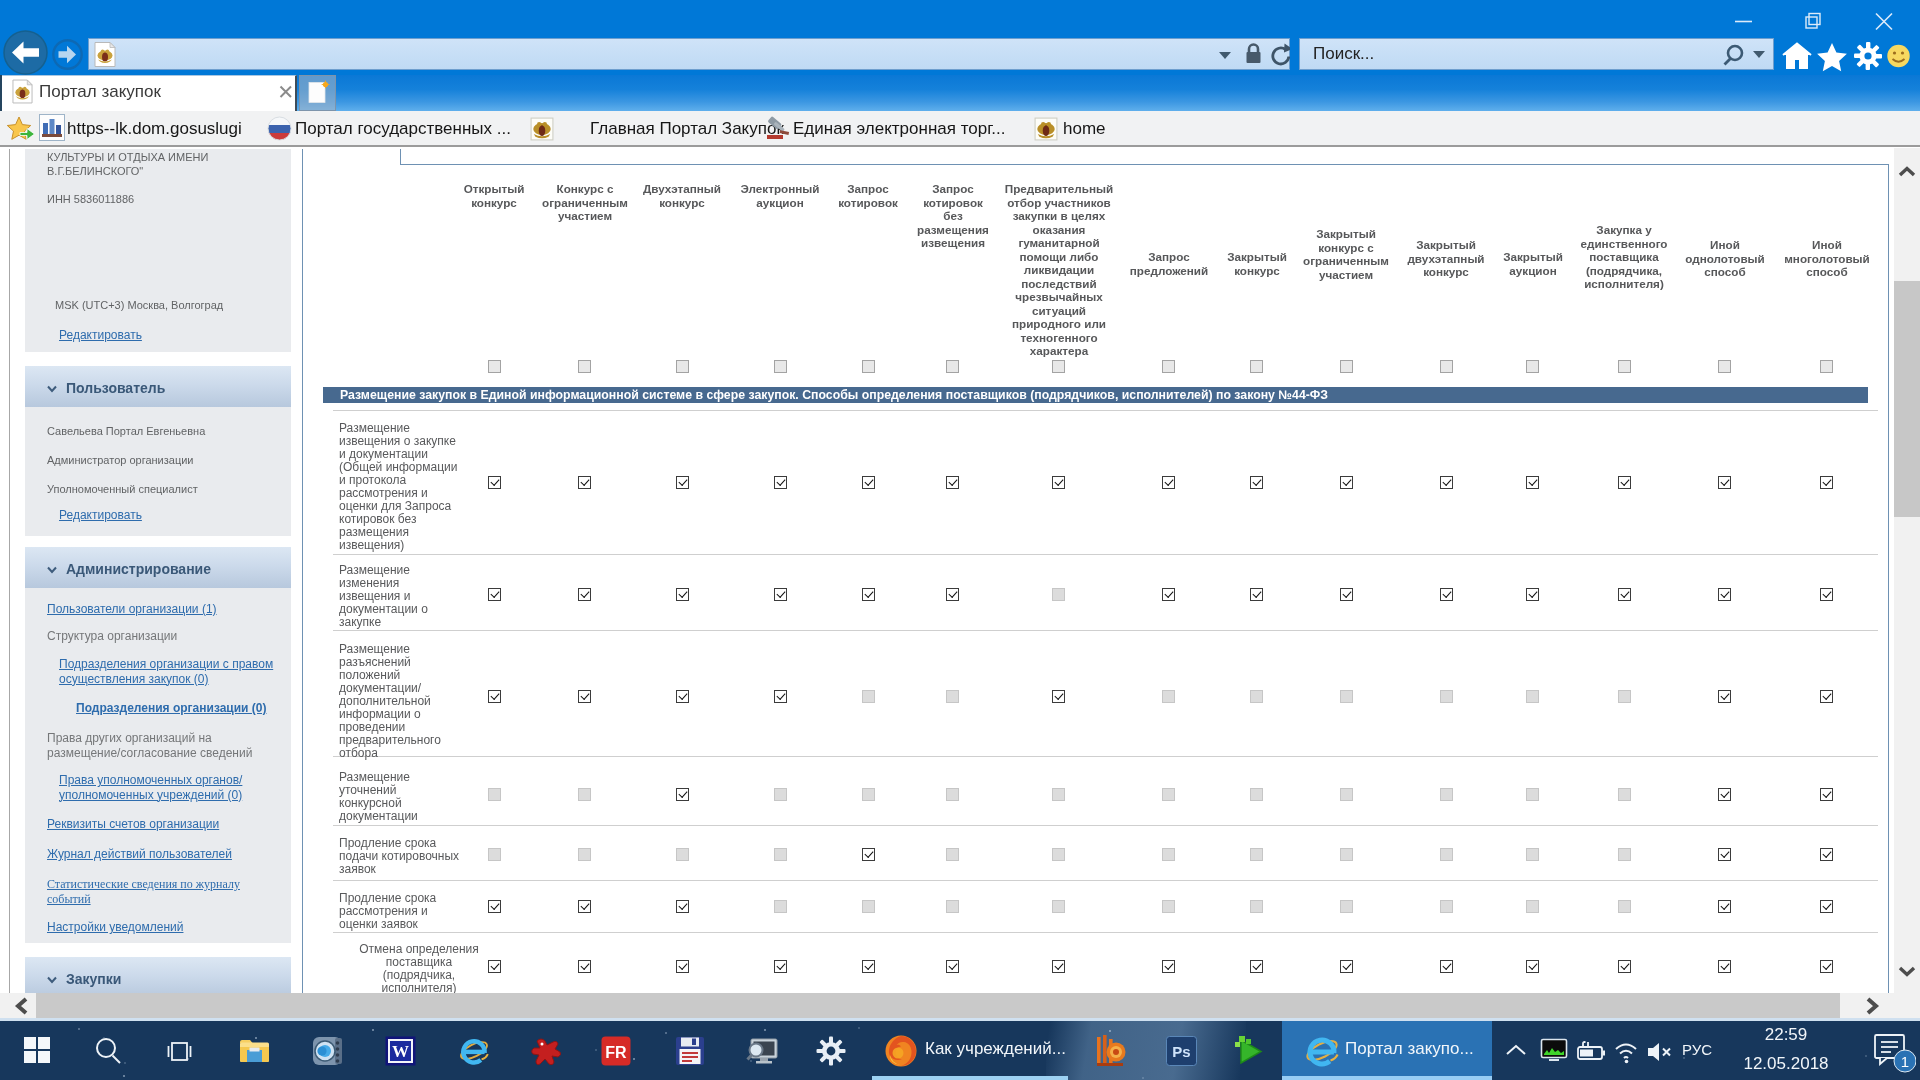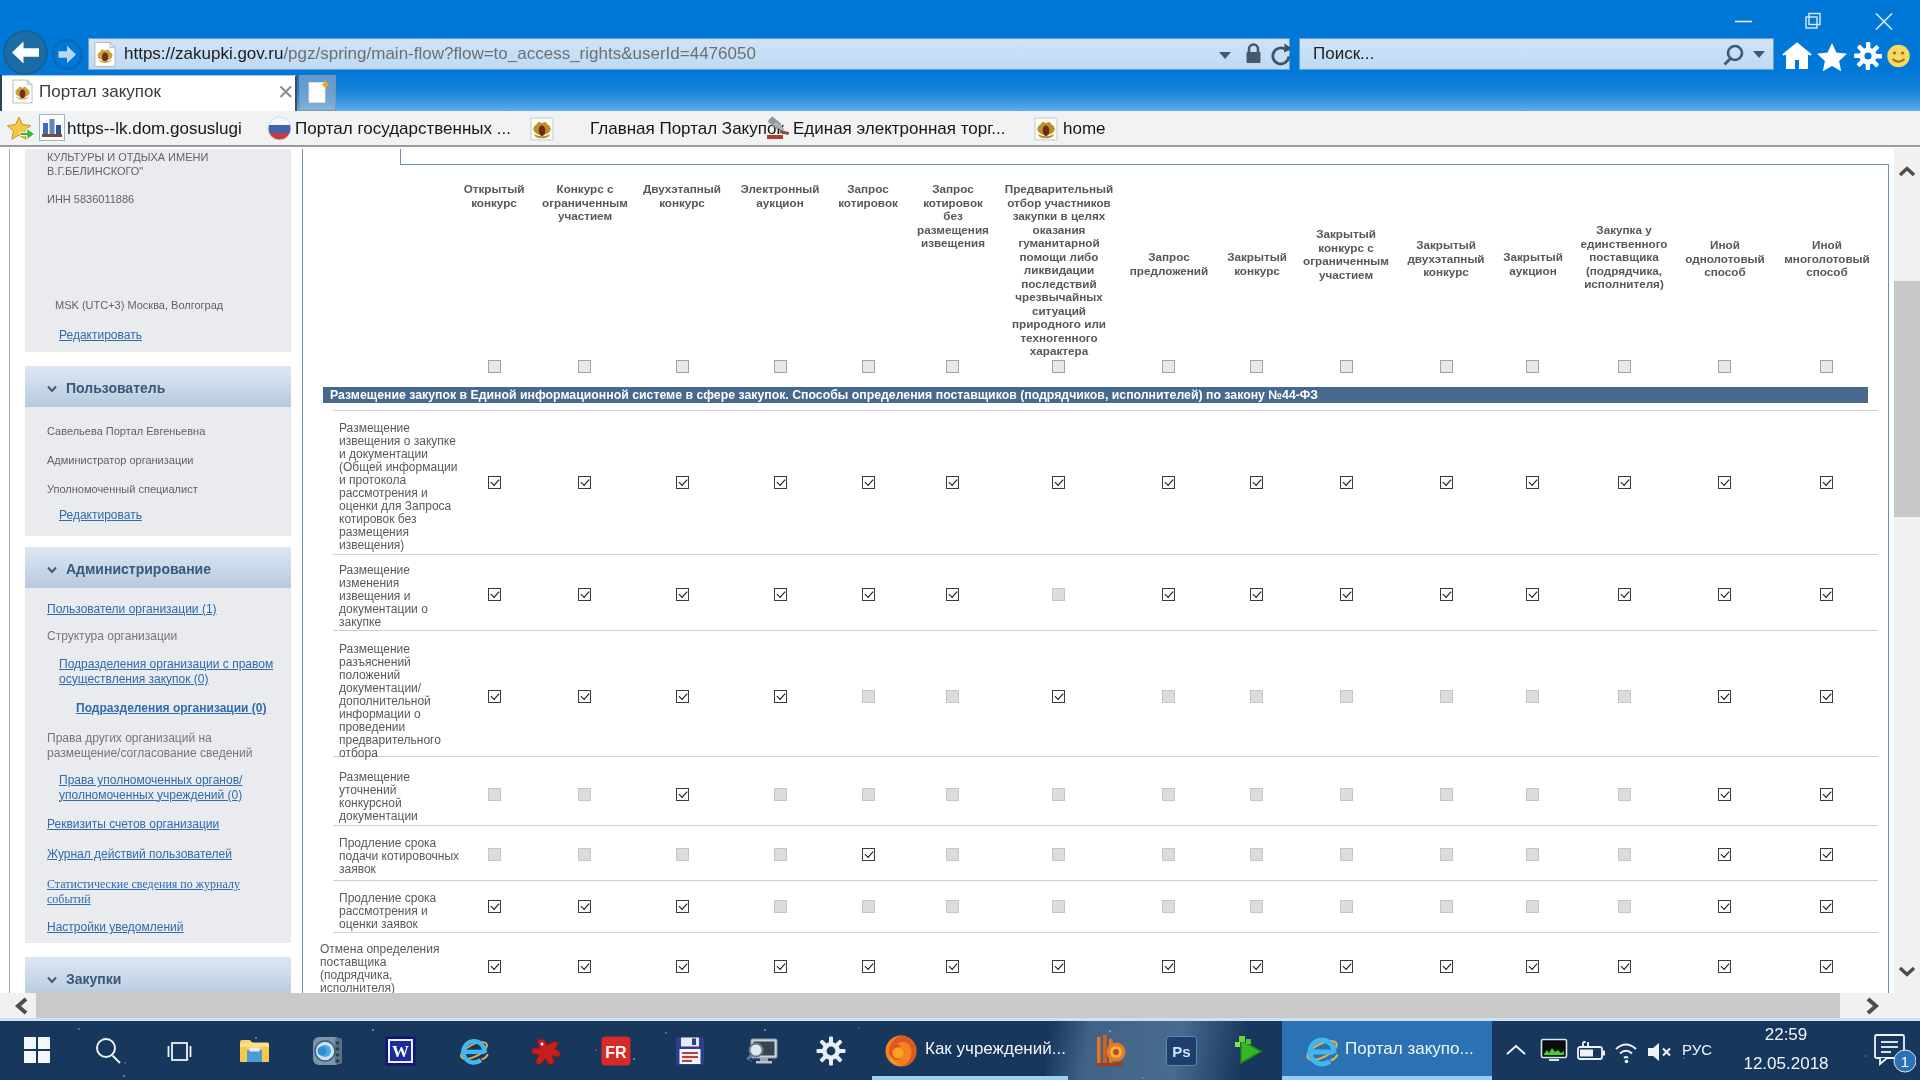--- a/index.html
+++ b/index.html
@@ -27,21 +27,21 @@
 .hdrtxt{font-size:11.7px;font-weight:bold;color:#57585a;text-align:center;line-height:13.5px;}
 .rowlbl{font-size:12px;color:#58595b;line-height:13px;}
 .cb{width:13px;height:13px;}
 .cbc{background:#fefefe;border:1px solid #3b3b3b;}
 .cbc:after{content:"";position:absolute;left:1.5px;top:2.2px;width:6.6px;height:3.8px;
  border-left:1.8px solid #101010;border-bottom:1.8px solid #101010;transform:rotate(-48deg);}
 .cbd{background:#dcdcdc;border:1px solid #c6c6c6;}
 .cbh{background:#e8e8e8;border:1px solid #a3a3a3;}
 .sep{left:333px;width:1545px;height:1px;background:#cfcfcf;}
 .bluebar{left:323px;top:387px;width:1545px;height:16px;background:#47698f;
- color:#fff;font-size:12.3px;font-weight:bold;line-height:16px;padding-left:7px;}
+ color:#fff;font-size:12.3px;font-weight:bold;line-height:16px;padding-left:17px;}
 
 .chev{stroke:#4d4d4d;stroke-width:3.4;fill:none;}
 
 #taskbar{left:0;top:1021px;width:1920px;height:59px;background:#17375c;overflow:hidden;}
 .tbtxt{color:#f2f6fa;font-size:17px;}
 </style></head><body>
 <div id="stage">
 <div class="abs" id="titlebar"></div>
     <div class="abs" id="addrrow"></div>
     <div class="abs" id="tabrow"></div>
@@ -63,21 +63,20 @@
 <path d="M1 1 H16 L21 6 V25 H1 Z" fill="#ffffff" stroke="#b9b9b9" stroke-width="1"></path>
 <path d="M16 1 L16 6 L21 6 Z" fill="#e8e8e8" stroke="#b9b9b9" stroke-width="0.8"></path>
 <g>
 <ellipse cx="11" cy="14" rx="7.5" ry="5" fill="#caa23c"></ellipse>
 <ellipse cx="11" cy="15.5" rx="3" ry="4.5" fill="#7a2d1a"></ellipse>
 <circle cx="8.6" cy="9.8" r="1.8" fill="#caa23c"></circle>
 <circle cx="13.4" cy="9.8" r="1.8" fill="#caa23c"></circle>
 <path d="M4 18 Q11 22 18 18 L16 20 Q11 23 6 20 Z" fill="#caa23c"></path>
 </g>
     </svg>
-    <div class="abs" style="left:124px;top:37px;height:33px;line-height:33px;white-space:nowrap;"><span class="urlblack">https://zakupki.gov.ru</span><span class="urlgray">/pgz/spring/main-flow?flow=to_access_rights&amp;userId=4476050</span></div>
     <svg class="abs" style="left:1215px;top:40px" width="75" height="28">
 <path d="M4 12 L16 12 L10 19 Z" fill="#415a6e"></path>
 <rect x="31.5" y="12" width="14" height="11" rx="1" fill="#47596a"></rect>
 <path d="M34 12 V9 a4.5 4.5 0 0 1 9 0 V12" fill="none" stroke="#47596a" stroke-width="2.6"></path>
 <path d="M70.5 9.5 A 8 8 0 1 0 73.8 16.5" fill="none" stroke="#3e5468" stroke-width="2.8"></path>
 <path d="M69.5 3.5 L77.5 9 L69 12.5 Z" fill="#3e5468"></path>
 </svg>
     <div class="abs addrfield" style="left:1299px;top:38px;width:475px;height:32px;"></div>
     <div class="abs" style="left:1313px;top:38px;height:32px;line-height:32px;color:#232323;font-size:17px;">Поиск...</div>
     <svg class="abs" style="left:1722px;top:42px" width="50" height="26">
@@ -346,21 +345,21 @@
     <div class="abs cb cbd" style="left:946px;top:900px;"></div>
     <div class="abs cb cbd" style="left:1052px;top:900px;"></div>
     <div class="abs cb cbd" style="left:1162px;top:900px;"></div>
     <div class="abs cb cbd" style="left:1250px;top:900px;"></div>
     <div class="abs cb cbd" style="left:1340px;top:900px;"></div>
     <div class="abs cb cbd" style="left:1440px;top:900px;"></div>
     <div class="abs cb cbd" style="left:1526px;top:900px;"></div>
     <div class="abs cb cbd" style="left:1618px;top:900px;"></div>
     <div class="abs cb cbc" style="left:1718px;top:900px;"></div>
     <div class="abs cb cbc" style="left:1820px;top:900px;"></div>
-    <div class="abs rowlbl" style="left:320px;top:943px;width:130px;">Отмена определения<br>поставщика<br>(подрядчика,<br>исполнителя)</div>
+    <div class="abs rowlbl" style="left:354px;top:943px;width:130px;text-align:center;">Отмена определения<br>поставщика<br>(подрядчика,<br>исполнителя)</div>
     <div class="abs cb cbc" style="left:488px;top:960px;"></div>
     <div class="abs cb cbc" style="left:578px;top:960px;"></div>
     <div class="abs cb cbc" style="left:676px;top:960px;"></div>
     <div class="abs cb cbc" style="left:774px;top:960px;"></div>
     <div class="abs cb cbc" style="left:862px;top:960px;"></div>
     <div class="abs cb cbc" style="left:946px;top:960px;"></div>
     <div class="abs cb cbc" style="left:1052px;top:960px;"></div>
     <div class="abs cb cbc" style="left:1162px;top:960px;"></div>
     <div class="abs cb cbc" style="left:1250px;top:960px;"></div>
     <div class="abs cb cbc" style="left:1340px;top:960px;"></div>

